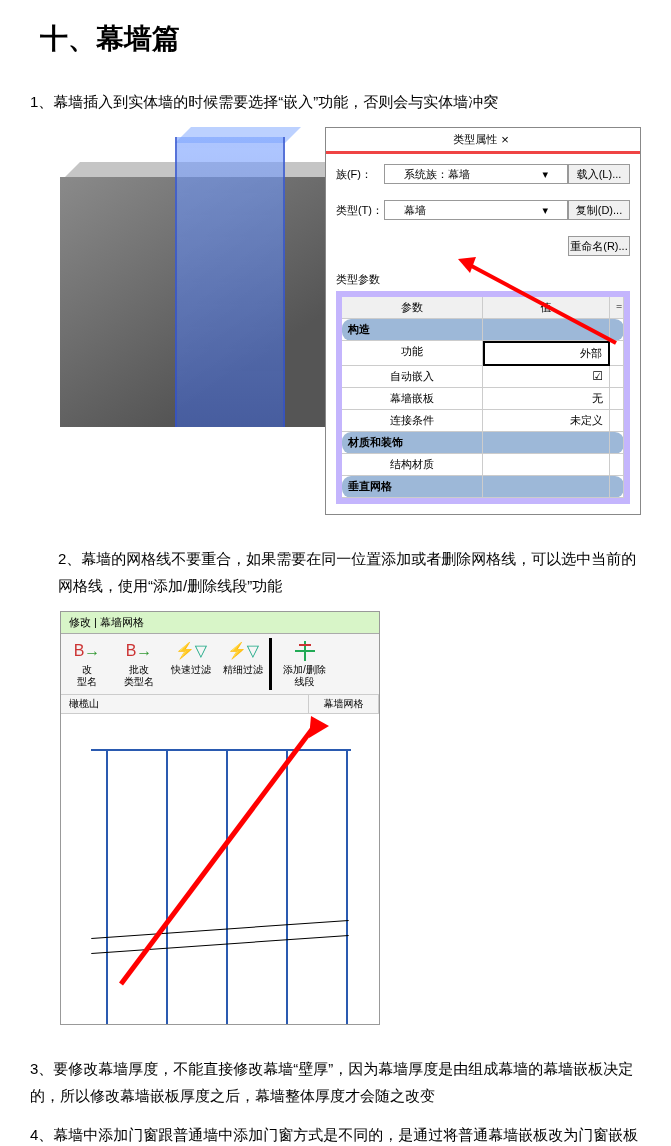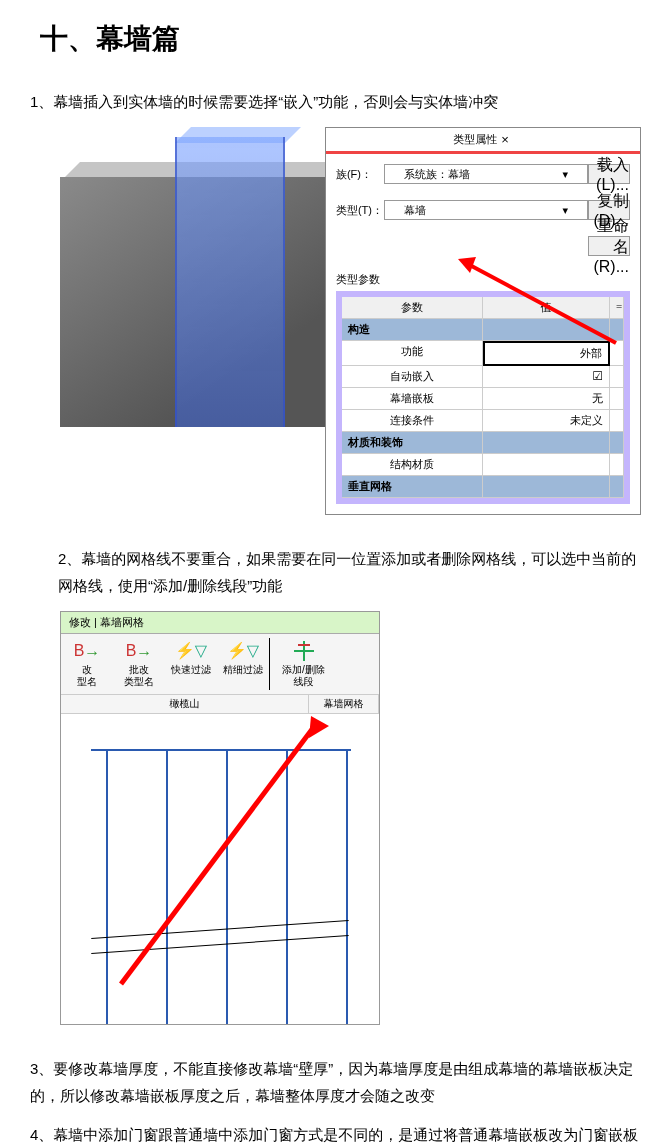--- a/index.html
+++ b/index.html
@@ -92,28 +92,27 @@
   .form-row select, .form-row .sel {
     flex: 1;
     border: 1px solid #999;
     height: 20px;
     font-size: 11px;
     padding: 0 19px;
     background: #fff;
     display: flex; align-items: center; justify-content: space-between;
   }
   .form-row .btn {
-    width: 42px;
+    width: 62px;
     height: 20px;
     border: 1px solid #999;
     background: #f0f0f0;
-    font-size: 16px;
+    font-size: 11px;
     display: flex; align-items: center; justify-content: center;
     cursor: pointer;
-    text-align: right;
   }
   .rename-row { justify-content: flex-end; }
   .param-label { margin: 6px 0 4px; }
   .grid {
     border: 6px solid #c4b5fd;
     border-collapse: collapse;
     width: 100%;
     font-size: 11px;
     font-family: Liberation Serif, serif;
   }
@@ -122,21 +121,21 @@
     background: #f0f0f0;
   }
   .grid .hdr div, .grid .row div {
     border-right: 1px solid #ccc;
     border-bottom: 1px solid #ccc;
     padding: 3px 6px;
   }
   .grid .hdr .c1, .grid .row .c1 { width: 50%; text-align: center; }
   .grid .hdr .c2, .grid .row .c2 { width: 45%; text-align: center; }
   .grid .hdr .c3, .grid .row .c3 { width: 5%; }
-  .grid .row { display: flex; background: #fff; }
+  .grid .row { display: flex; background: #fff; border-radius: 9px; }
   .grid .row.cat { background: #9db8d8; }
   .grid .row.cat .c1 { text-align: left; font-weight: bold; }
   .grid .row .c1 { text-align: center; }
   .grid .row .c2 { text-align: right; }
   .grid .row.highlight .c2 { border: 2px solid #000; }
   .checkbox-cell::before {
     content: "☑";
     font-size: 12px;
   }
   .red-arrow1 {
@@ -330,33 +329,33 @@
       <span>批改</span><br><span>类型名</span>
     </div>
     <div class="ribbon-btn">
       <div class="icon">⚡▽</div>
       <span>快速过滤</span>
     </div>
     <div class="ribbon-btn">
       <div class="icon">⚡▽</div>
       <span>精细过滤</span>
     </div>
-    <div class="ribbon-btn grid-icon" style="width:68px;border-left:1px solid #000000;">
+    <div class="ribbon-btn grid-icon" style="width:68px;border-left:3px solid #000000;">
       <div class="icon">
         <svg width="20" height="20">
             <line x1="10" y1="0" x2="10" y2="20" stroke="#2a5" stroke-width="2"></line>
             <line x1="0" y1="10" x2="20" y2="10" stroke="#2a5" stroke-width="2"></line>
             <line x1="4" y1="4" x2="16" y2="4" stroke="#c33" stroke-width="2"></line>
           </svg>
       </div>
       <span>添加/删除</span><br><span>线段</span>
     </div>
   </div>
   <div class="ribbon-groups">
-    <div style="flex:1;text-align:center;">橄榄山</div>
+    <div style="flex:1;">橄榄山</div>
     <div style="width:70px;text-align:center;">幕墙网格</div>
   </div>
   <div class="canvas">
     <div class="border-box"></div>
     <div class="vline" style="left:45px;"></div>
     <div class="vline" style="left:105px;"></div>
     <div class="vline" style="left:165px;"></div>
     <div class="vline" style="left:225px;"></div>
     <div class="vline" style="left:285px;"></div>
     <div class="hline" style="top:215px;transform:rotate(-4deg);"></div>

